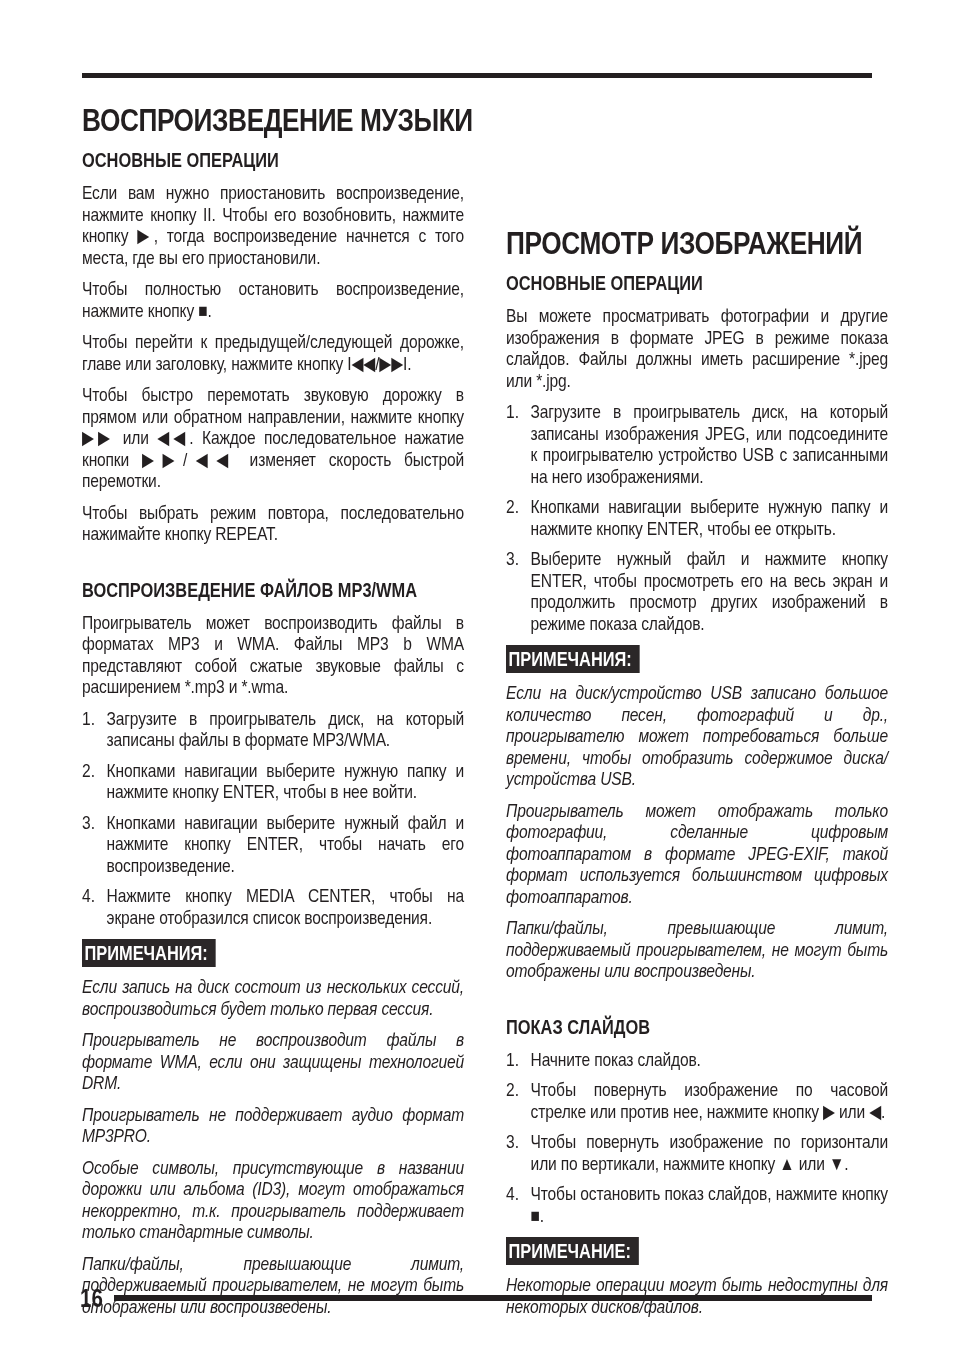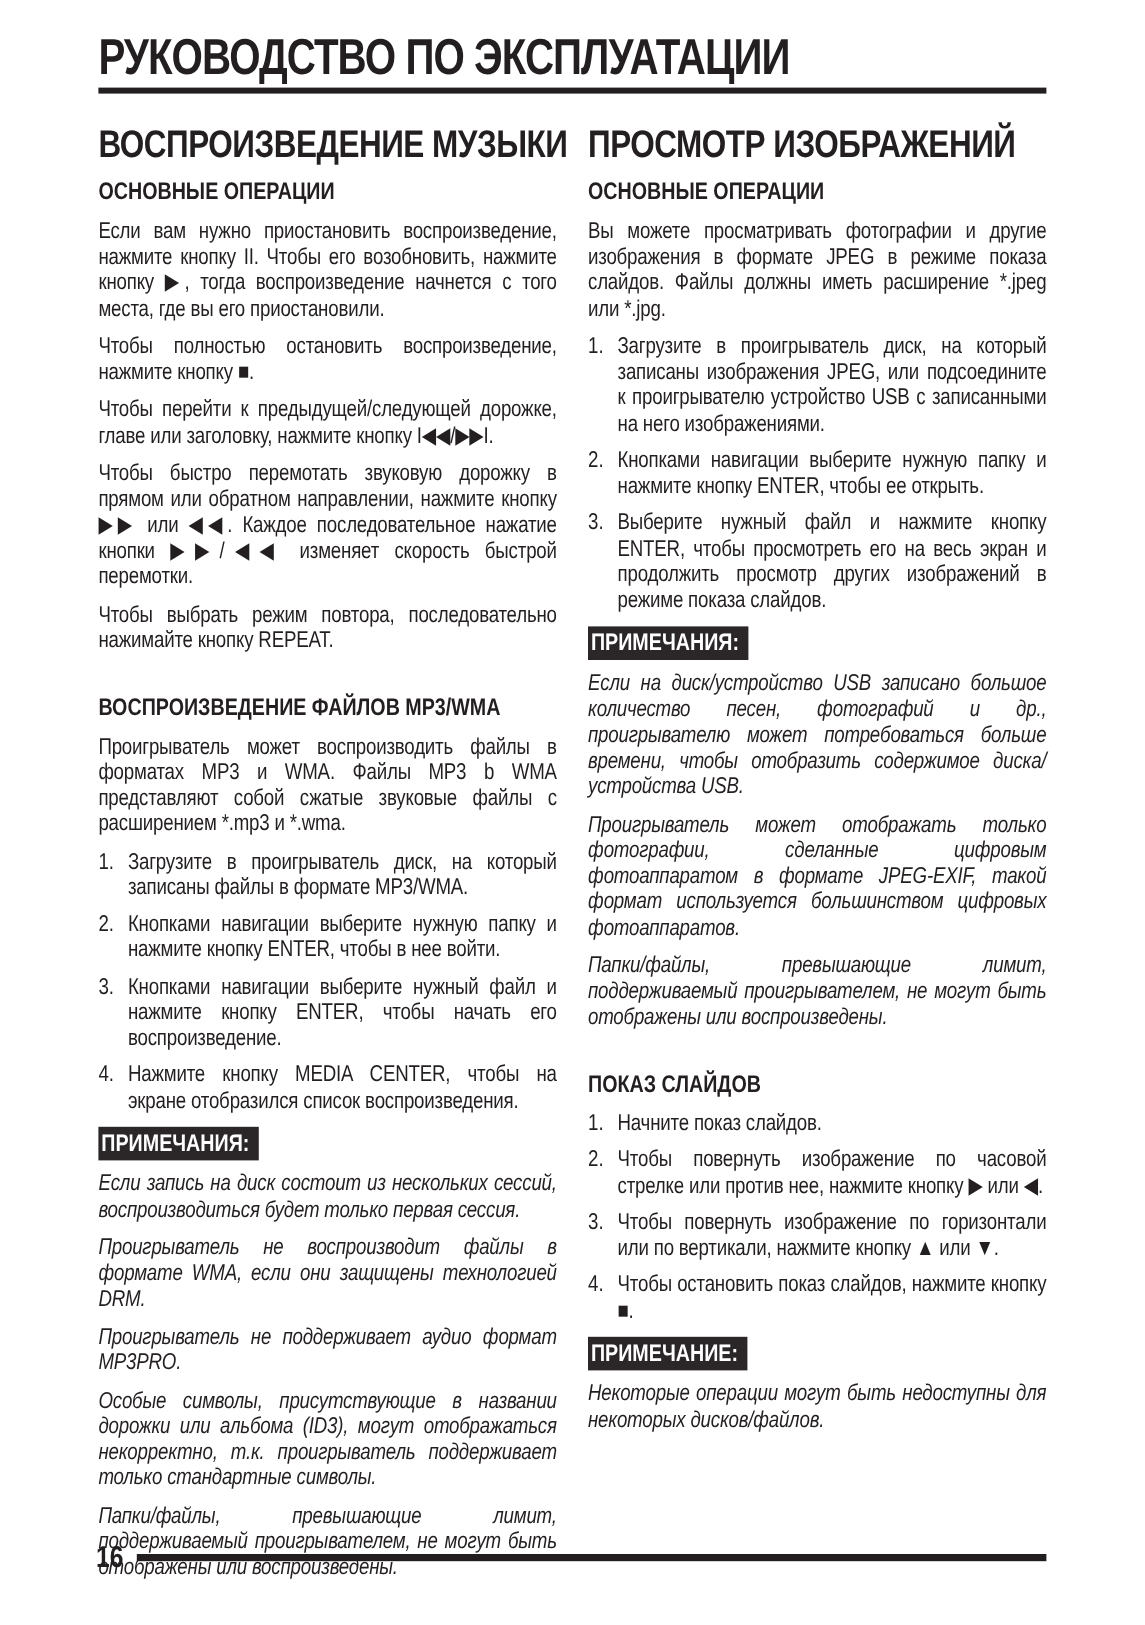--- a/index.html
+++ b/index.html
@@ -8,21 +8,21 @@
   .page { position:relative; width:954px; height:1354px; background:#fff; overflow:hidden; }
 
   
   .cond { transform:scaleX(0.82); transform-origin:0 0; width:121.95%; }
 
   .hdr { position:absolute; left:82px; top:24px; width:790px; }
   .hdr h1 { font-size:42px; font-weight:700; letter-spacing:-1px; white-space:nowrap;
             transform:scaleX(0.80); transform-origin:0 0; }
   .hdr-rule { position:absolute; left:82px; top:73px; width:790px; height:5px; background:#231f20; }
 
-  .columns { position:absolute; left:82px; top:102px; width:790px; display:flex; gap:26px; }
+  .columns { position:absolute; left:82px; top:102px; width:790px; display:flex; gap:42px;align-items:flex-end; }
   .col { width:382px; }
 
   h2.sec { font-size:32px; font-weight:700; letter-spacing:-0.5px; white-space:nowrap; margin-bottom:10px; }
   h3.sub { font-size:20px; font-weight:700; margin-bottom:10px; }
   h3.sub2 { font-size:20px; font-weight:700; margin-bottom:10px; }
   .gap-top { margin-top:34px; }
 
   p.body { font-size:19px; line-height:21.5px; text-align:justify; margin-bottom:10px; letter-spacing:-0.2px; }
   .li { display:flex; margin-bottom:9px; }
   .li .num { width:30px; flex:0 0 30px; font-size:19px; line-height:21.5px; }
@@ -35,23 +35,20 @@
 
   .ftr-num { position:absolute; left:80px; top:1284px; font-size:25px; font-weight:700;
              transform:scaleX(0.82); transform-origin:0 0; }
   .ftr-rule { position:absolute; left:114px; top:1295px; width:758px; height:6px; background:#231f20; }
 </style>
 </head>
 <body>
 
 <div class="page">
 
-  <div class="hdr">
-    <h1>РУКОВОДСТВО ПО ЭКСПЛУАТАЦИИ</h1>
-  </div>
   <div class="hdr-rule"></div>
 
   <div class="columns">
 
     <section class="col">
       <div class="cond">
         <h2 class="sec">ВОСПРОИЗВЕДЕНИЕ МУЗЫКИ</h2>
         <h3 class="sub">ОСНОВНЫЕ ОПЕРАЦИИ</h3>
 
         <p class="body">Если вам нужно приостановить воспроизведение, нажмите кнопку II. Чтобы его возобновить, нажмите кнопку ▶, тогда воспроизведение начнется с того места, где вы его приостановили.</p>

